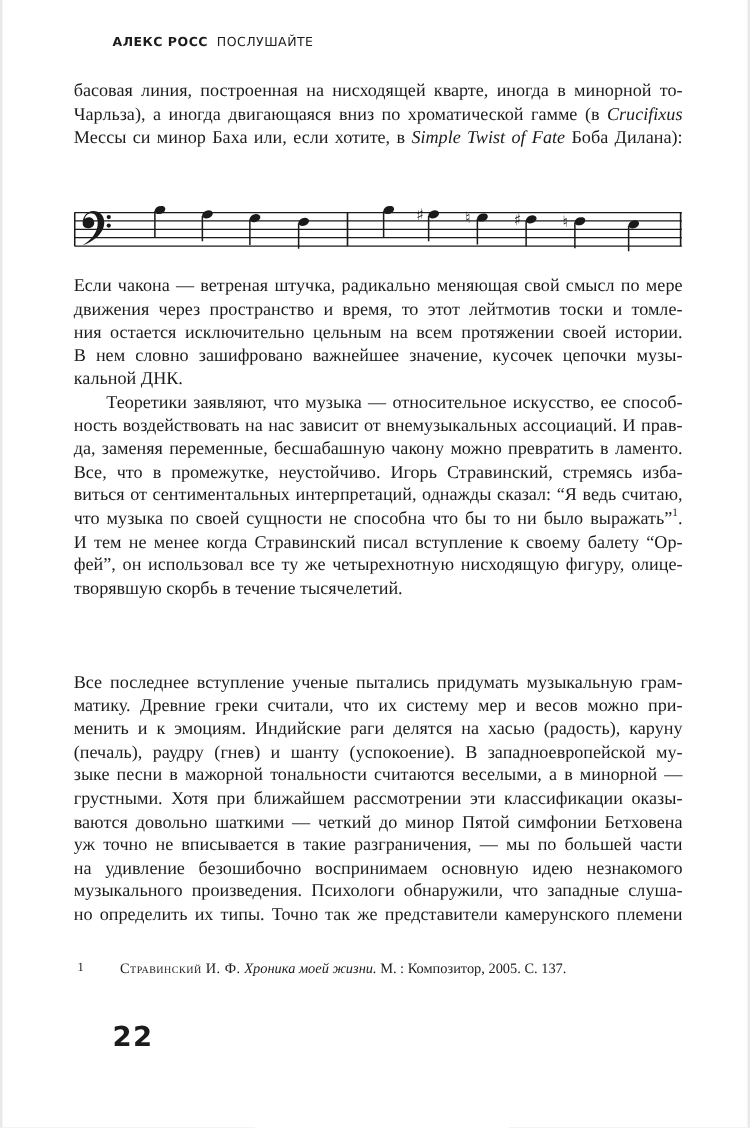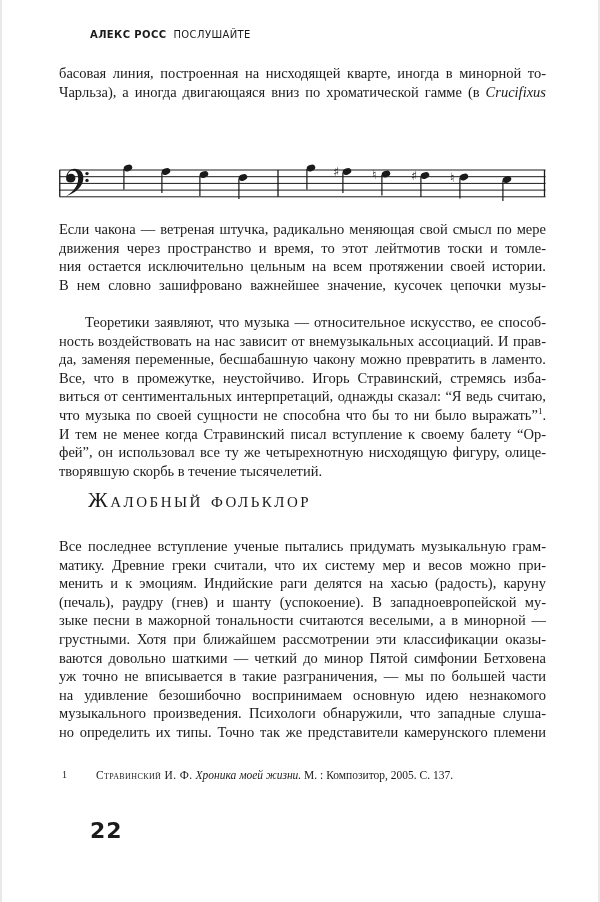--- a/index.html
+++ b/index.html
@@ -79,20 +79,21 @@
 
 <div class="page">
 
   <header class="running-header">
     <span class="author">АЛЕКС РОСС</span><span class="book-title">ПОСЛУШАЙТЕ</span>
   </header>
 
   <div class="para para-0">
       <div class="line">басовая линия, построенная на нисходящей кварте, иногда в минорной то-</div>
       <div class="line">Чарльза), а иногда двигающаяся вниз по хроматической гамме (в <i>Crucifixus</i></div>
+      <div class="line">Мессы си минор Баха или, если хотите, в <i>Simple Twist of Fate</i> Боба Дилана):</div>
     </div>
 
   <figure class="music-figure">
     <svg id="staff-svg" xmlns="http://www.w3.org/2000/svg" viewBox="0 0 487 46">
         <line x1="0.5" y1="7" x2="486.5" y2="7" stroke="#1a1a1a" stroke-width="1"></line>
         <line x1="0.5" y1="13.7" x2="486.5" y2="13.7" stroke="#1a1a1a" stroke-width="1"></line>
         <line x1="0.5" y1="20.4" x2="486.5" y2="20.4" stroke="#1a1a1a" stroke-width="1"></line>
         <line x1="0.5" y1="27.1" x2="486.5" y2="27.1" stroke="#1a1a1a" stroke-width="1"></line>
         <line x1="0.5" y1="33.8" x2="486.5" y2="33.8" stroke="#1a1a1a" stroke-width="1"></line>
         <line x1="0.75" y1="7" x2="0.75" y2="33.8" stroke="#1a1a1a" stroke-width="1.3"></line>
@@ -126,35 +127,35 @@
         <ellipse cx="448" cy="16.5" rx="4.4" ry="3.1" fill="#1a1a1a" transform="rotate(-20 448 16.5)"></ellipse>
         <line x1="443.9" y1="17.5" x2="443.9" y2="38" stroke="#1a1a1a" stroke-width="1.2"></line>
       </svg>
   </figure>
 
   <div class="para para-1">
       <div class="line">Если чакона — ветреная штучка, радикально меняющая свой смысл по мере</div>
       <div class="line">движения через пространство и время, то этот лейтмотив тоски и томле-</div>
       <div class="line">ния остается исключительно цельным на всем протяжении своей истории.</div>
       <div class="line">В нем словно зашифровано важнейшее значение, кусочек цепочки музы-</div>
+      <div class="line short">кальной ДНК.</div>
     </div>
 
   <div class="para para-2">
       <div class="line indent">Теоретики заявляют, что музыка — относительное искусство, ее способ-</div>
       <div class="line">ность воздействовать на нас зависит от внемузыкальных ассоциаций. И прав-</div>
       <div class="line">да, заменяя переменные, бесшабашную чакону можно превратить в ламенто.</div>
       <div class="line">Все, что в промежутке, неустойчиво. Игорь Стравинский, стремясь изба-</div>
       <div class="line">виться от сентиментальных интерпретаций, однажды сказал: “Я ведь считаю,</div>
       <div class="line">что музыка по своей сущности не способна что бы то ни было выражать”<sup>1</sup>.</div>
       <div class="line">И тем не менее когда Стравинский писал вступление к своему балету “Ор-</div>
       <div class="line">фей”, он использовал все ту же четырехнотную нисходящую фигуру, олице-</div>
       <div class="line short">творявшую скорбь в течение тысячелетий.</div>
     </div>
 
-  <h2 class="section-heading">Жалобный фольклор</h2>
 
   <div class="para para-3">
       <div class="line">Все последнее вступление ученые пытались придумать музыкальную грам-</div>
       <div class="line">матику. Древние греки считали, что их систему мер и весов можно при-</div>
       <div class="line">менить и к эмоциям. Индийские раги делятся на хасью (радость), каруну</div>
       <div class="line">(печаль), раудру (гнев) и шанту (успокоение). В западноевропейской му-</div>
       <div class="line">зыке песни в мажорной тональности считаются веселыми, а в минорной —</div>
       <div class="line">грустными. Хотя при ближайшем рассмотрении эти классификации оказы-</div>
       <div class="line">ваются довольно шаткими — четкий до минор Пятой симфонии Бетховена</div>
       <div class="line">уж точно не вписывается в такие разграничения, — мы по большей части</div>

